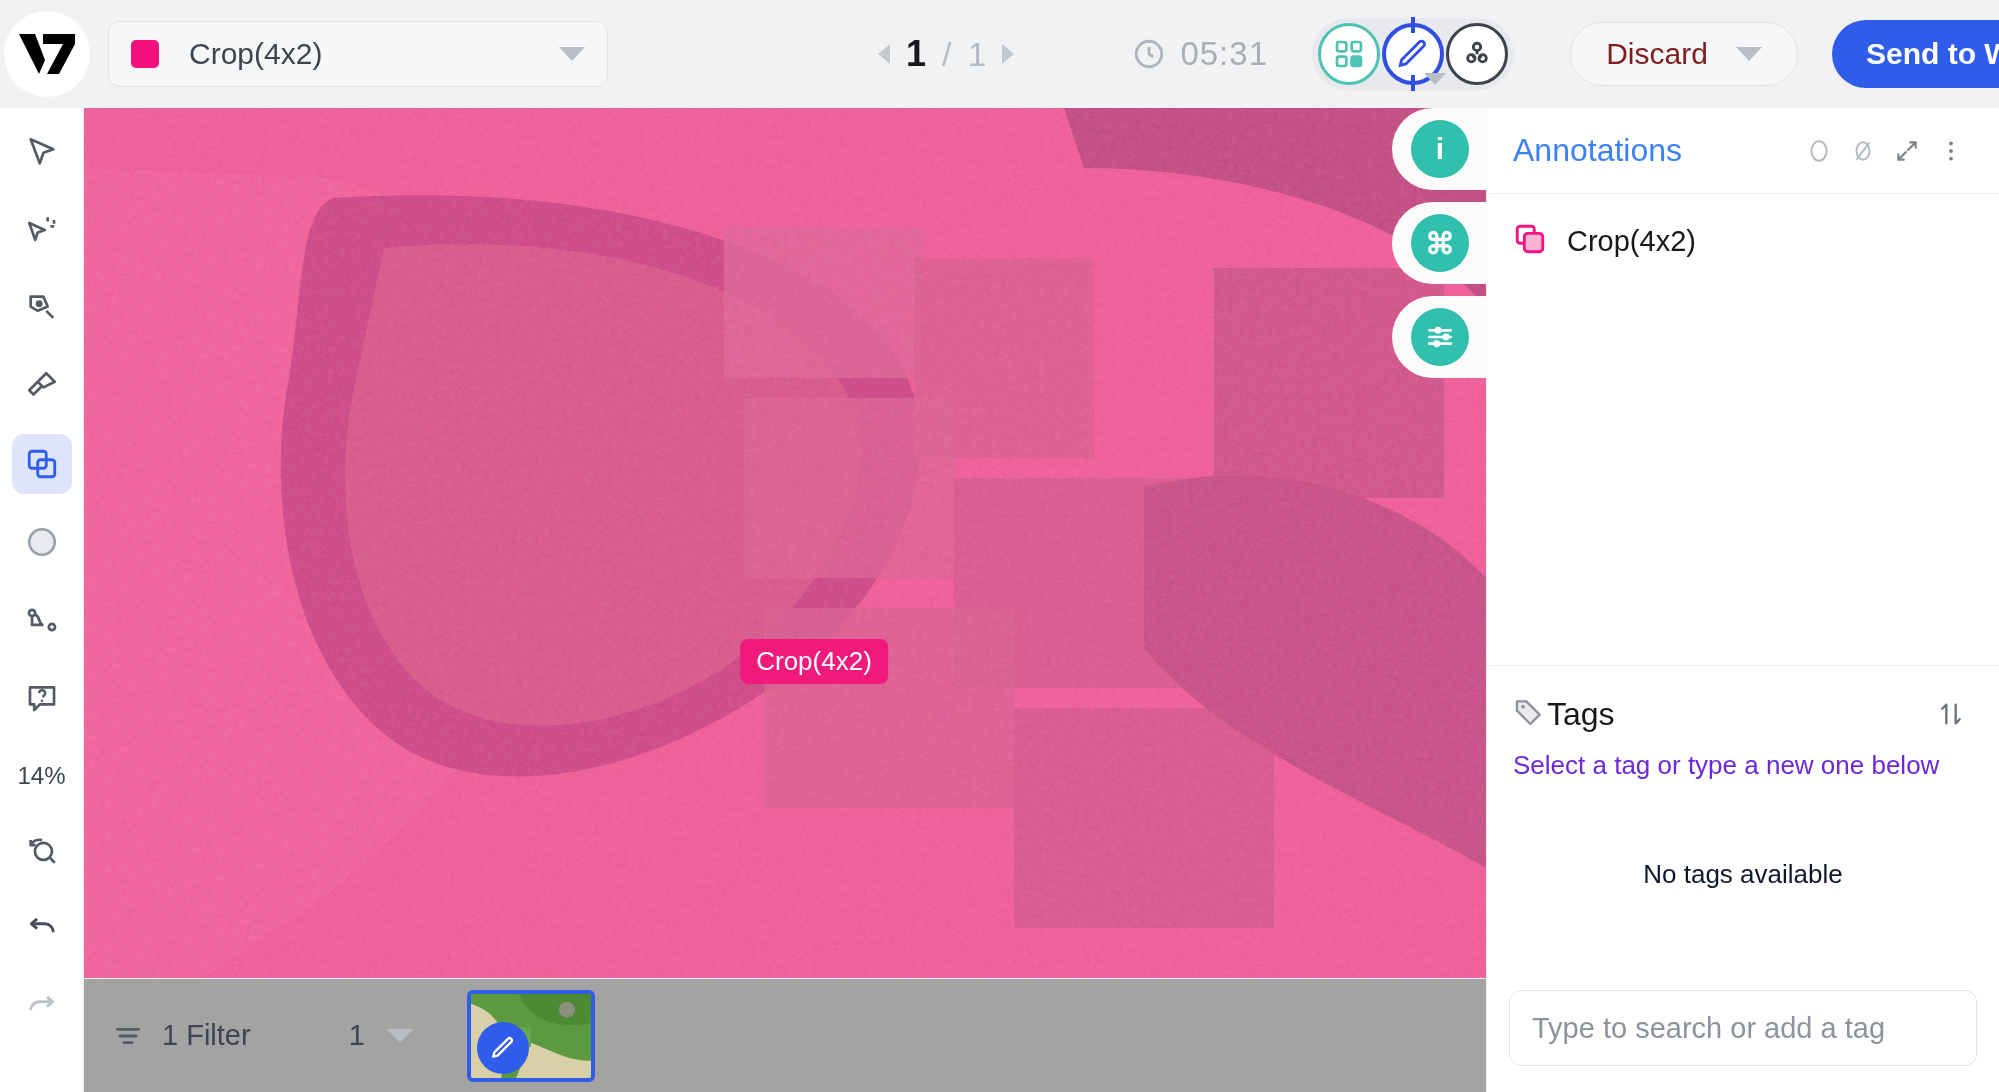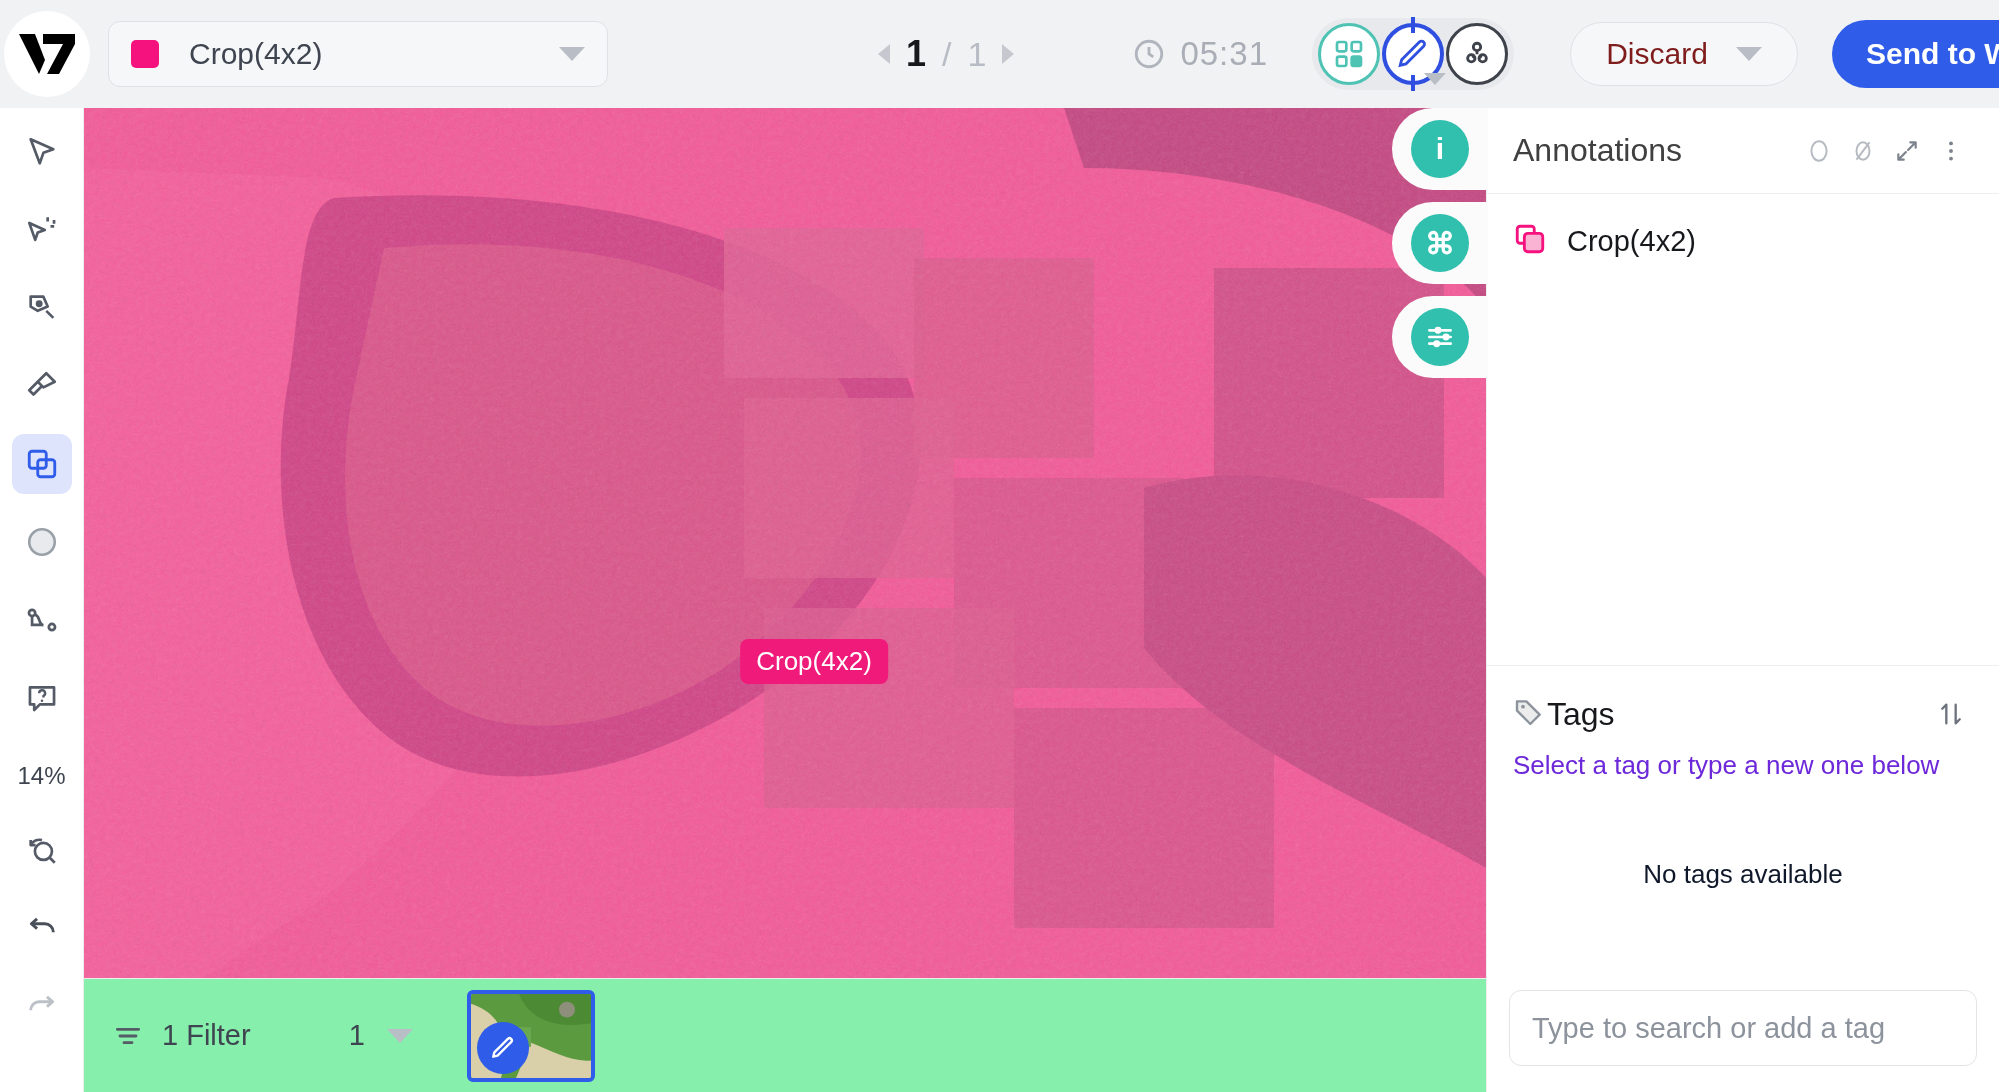--- a/index.html
+++ b/index.html
@@ -113,21 +113,21 @@
   }
   .side-circle {
     width: 58px; height: 58px; border-radius: 50%; background: #31bfae;
     display: flex; align-items: center; justify-content: center;
     color: #fff; font-size: 30px; font-weight: bold;
   }
 
   
   .bottombar {
     position: absolute; top: 978px; left: 84px; width: 1402px; height: 114px;
-    background: #86efac; border-top: 1px solid #eceef0; display: flex; align-items: center;
+    background: #a3a3a3; border-top: 1px solid #eceef0; display: flex; align-items: center;
   }
   .filter-grp { display: flex; align-items: center; gap: 18px; margin-left: 28px; cursor: pointer; flex: none; }
   .filter-lbl { font-size: 29px; color: #3f4550; }
   .count-grp { display: flex; align-items: center; gap: 22px; margin-left: 98px; cursor: pointer; flex: none; }
   .count-lbl { font-size: 29px; color: #3f4550; }
   .thumb {
     margin-left: 54px; width: 128px; height: 92px; border: 4px solid #2f5ce8;
     border-radius: 6px; position: relative; overflow: hidden; cursor: pointer; flex: none;
   }
   .thumb-badge {
@@ -138,21 +138,21 @@
   
   .rpanel {
     position: absolute; top: 108px; left: 1486px; width: 513px; height: 984px;
     background: #ffffff; border-left: 1px solid #eceef0;
     display: flex; flex-direction: column;
   }
   .rp-head {
     height: 86px; display: flex; align-items: center; padding: 0 26px;
     border-bottom: 1px solid #eceef0; flex: none;
   }
-  .rp-title { font-size: 32px; color: #404040; flex: 1; }
+  .rp-title { font-size: 32px; color: #3b82f6; flex: 1; }
   .rp-icon { width: 44px; height: 44px; display: flex; align-items: center; justify-content: center; cursor: pointer; }
   .ann-list { flex: none; padding: 16px 0; }
   .ann-row { display: flex; align-items: center; gap: 20px; padding: 12px 26px; cursor: pointer; }
   .ann-lbl { font-size: 29px; color: #16181c; }
   .rp-spacer { flex: 1; }
 
   .tags-sec { border-top: 1px solid #eceef0; flex: none; }
   .tags-head { display: flex; align-items: center; padding: 26px 26px 0; gap: 2px; }
   .tags-title { font-size: 32px; color: #16181c; flex: 1; }
   .tags-hint { font-size: 26px; color: #6d28d9; padding: 14px 26px 0; }

